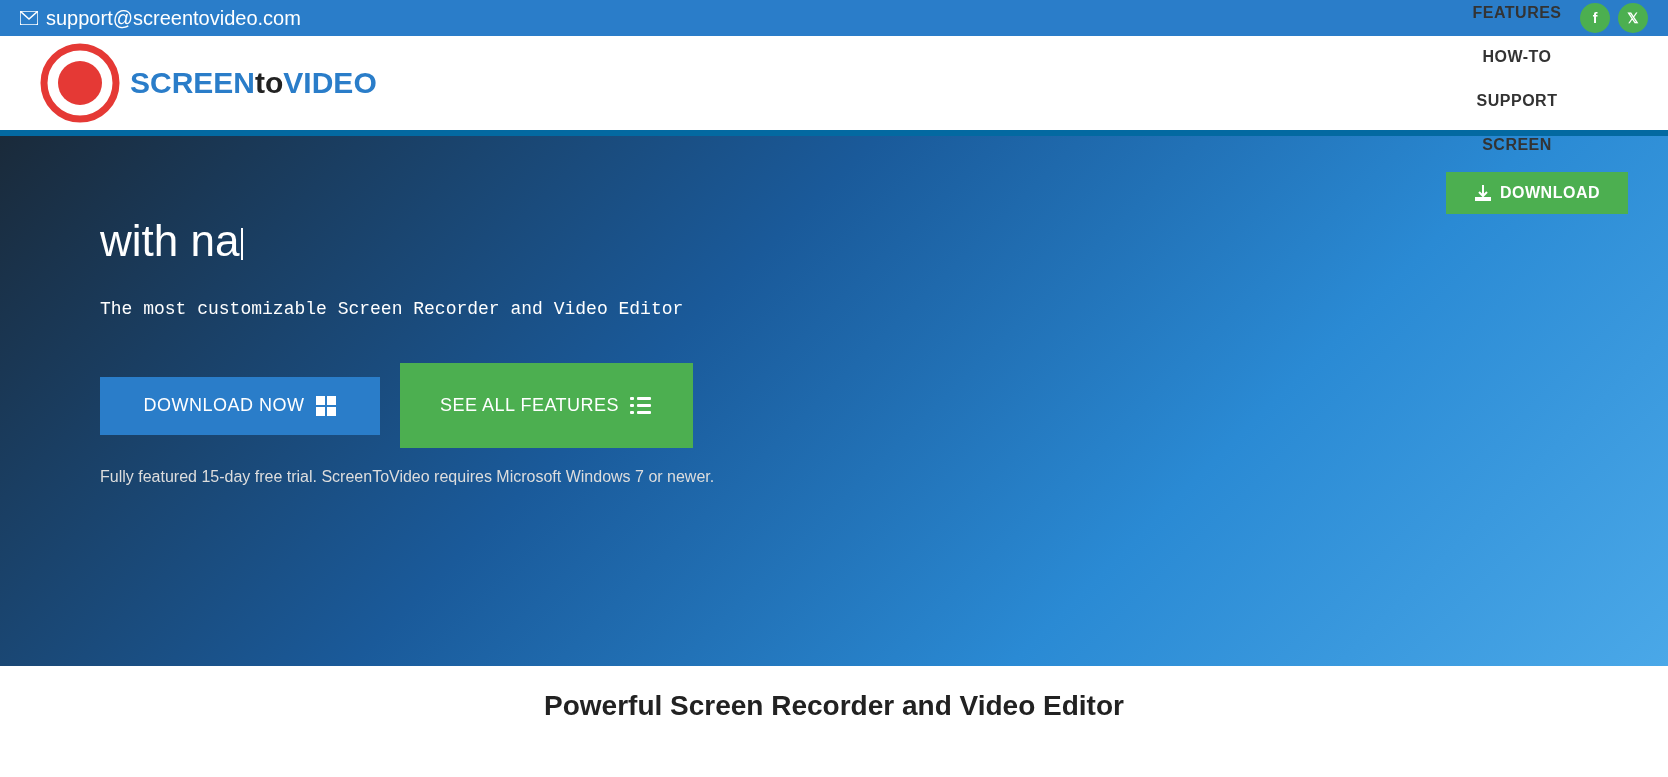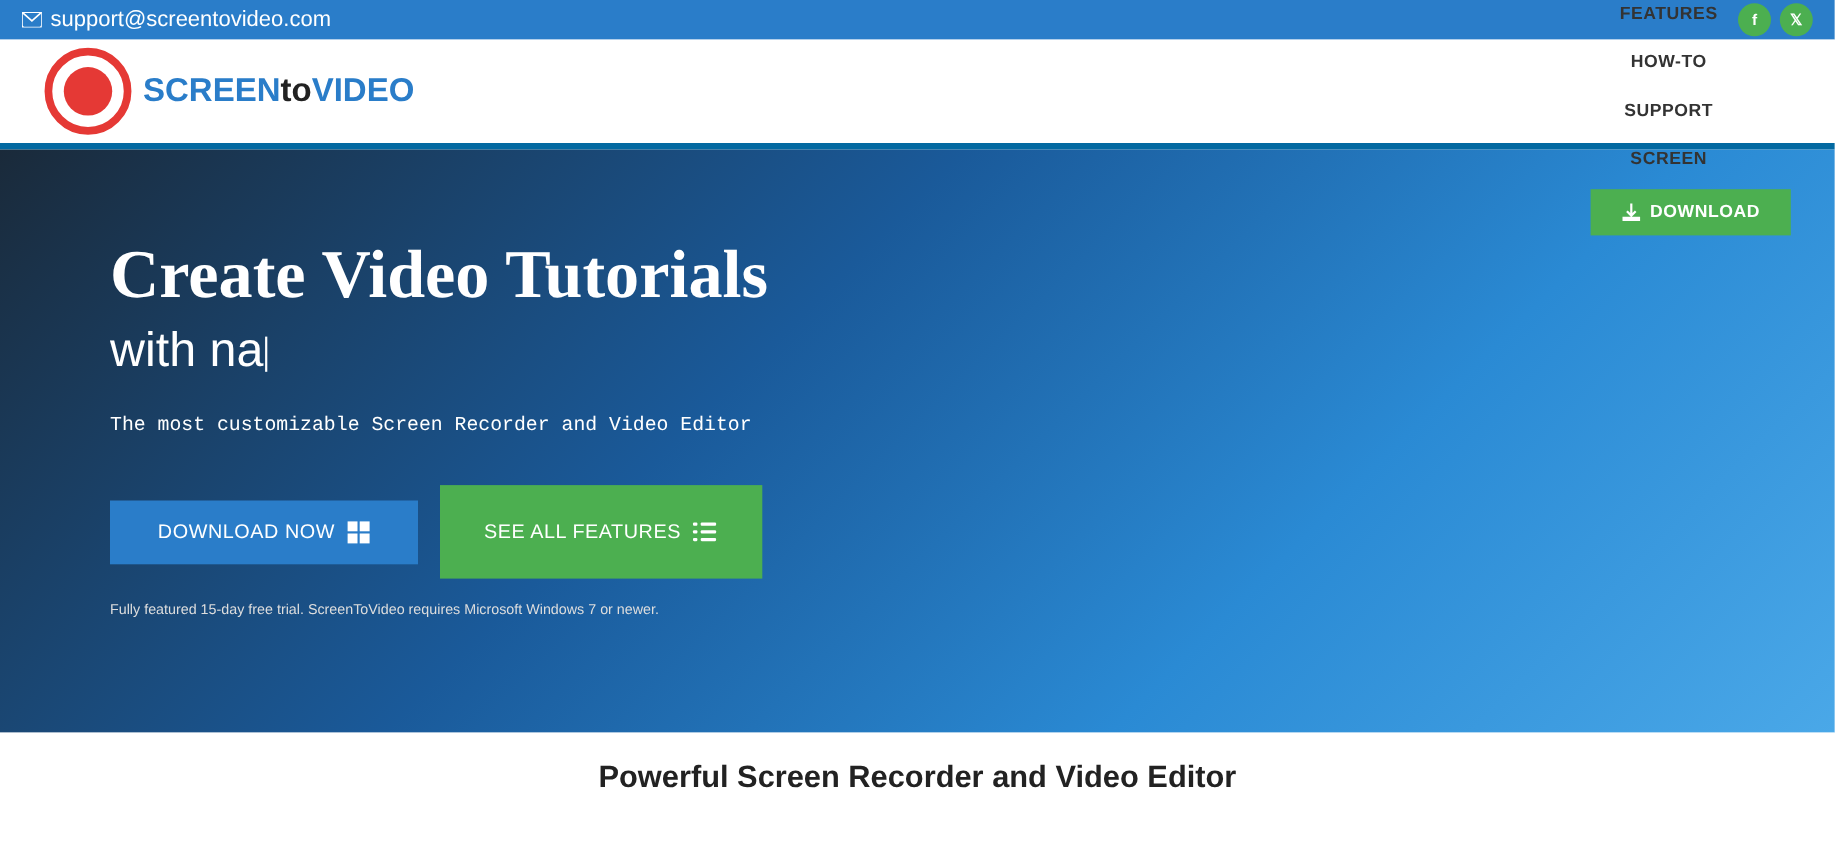--- a/index.html
+++ b/index.html
@@ -169,21 +169,21 @@
       border: none;
       cursor: pointer;
       display: flex;
       align-items: center;
       gap: 10px;
       letter-spacing: 0.5px;
       min-width: 280px;
       justify-content: center;
     }
     .hero-note {
-      font-size: 13px;
+      font-size: 16px;
       color: #ddd;
       margin-top: 12px;
     }
 
     
     .bottom-section {
       background: white;
       padding: 24px;
       text-align: center;
     }
@@ -231,21 +231,20 @@
       <svg width="18" height="18" viewBox="0 0 18 18">
         <path d="M9 1v10M5 8l4 4 4-4M2 14h14v2H2z" stroke="white" stroke-width="2" fill="none"></path>
       </svg>
       <span>DOWNLOAD</span>
     </button>
   </div>
 </div>
 
 <div class="hero">
   <div class="hero-content">
-    <h1 class="hero-title">Create Video Tutorials</h1>
     <div class="hero-subtitle">
       <span>with na</span><span class="cursor"></span>
     </div>
     <p class="hero-description">
       <span>The most customizable Screen Recorder and Video Editor</span><br>
     </p>
     <div class="hero-buttons">
       <button class="btn-download-now">
         <span>DOWNLOAD NOW</span>
         <svg width="22" height="22" viewBox="0 0 22 22">

